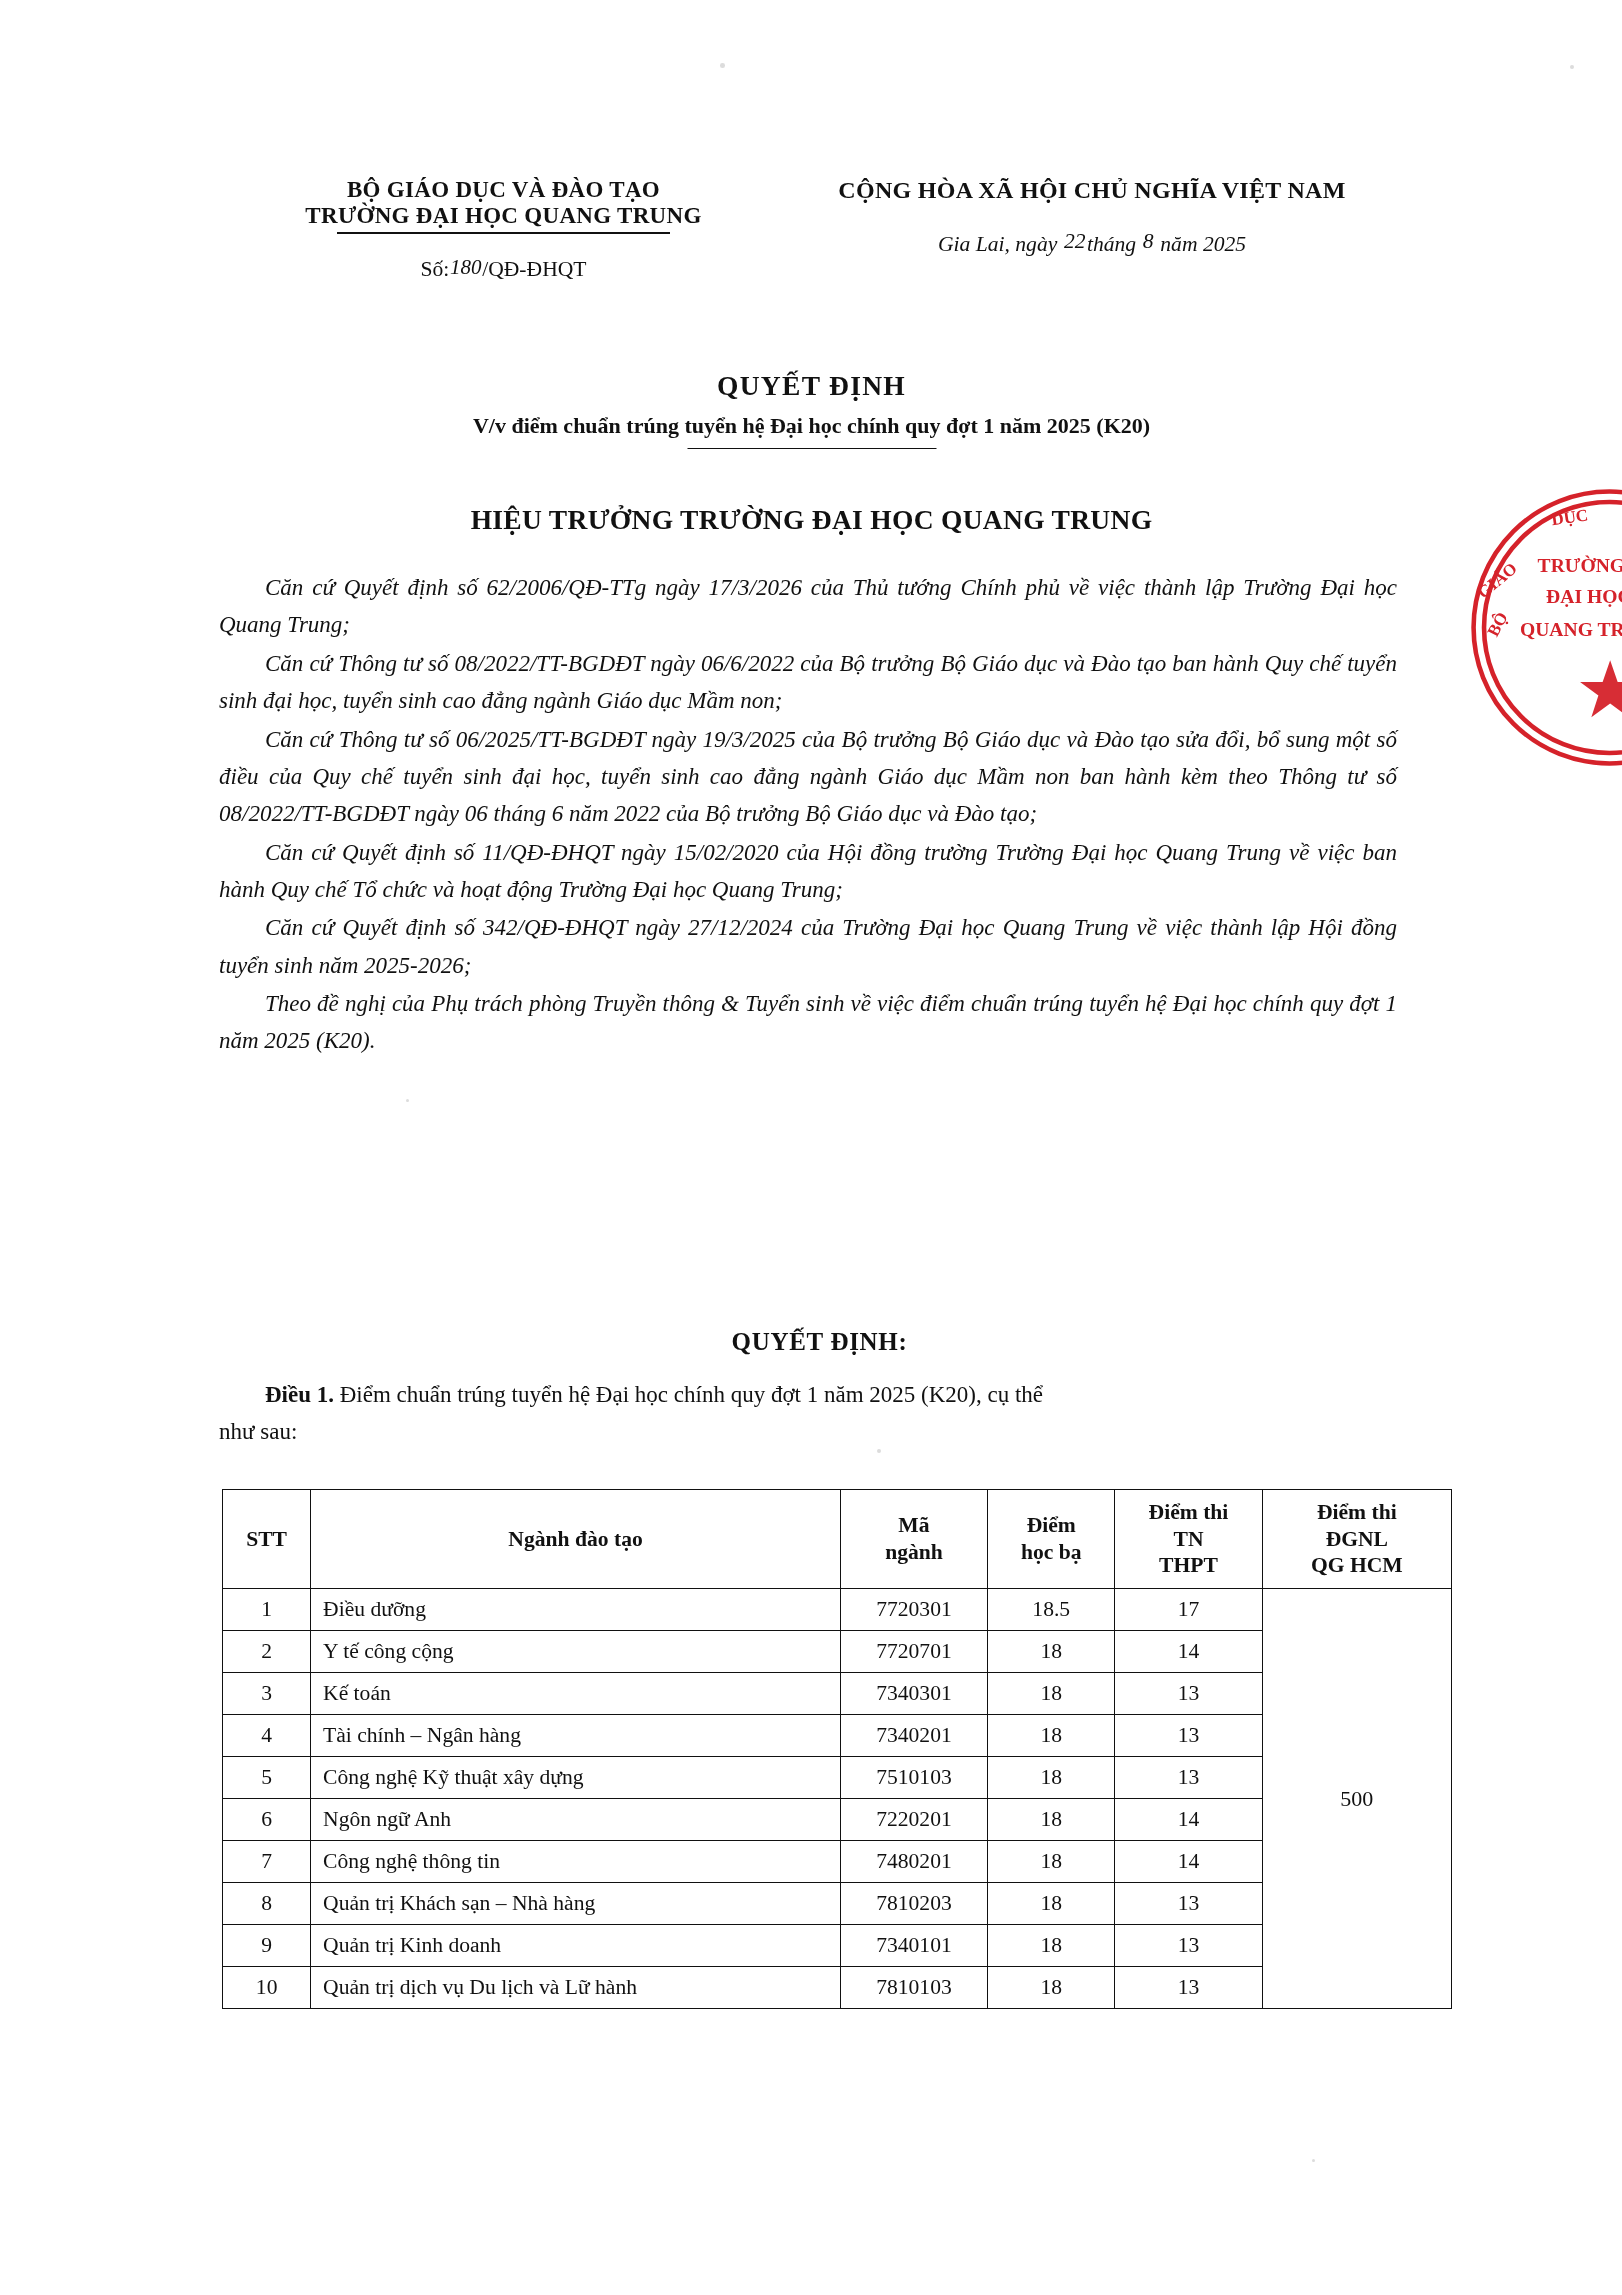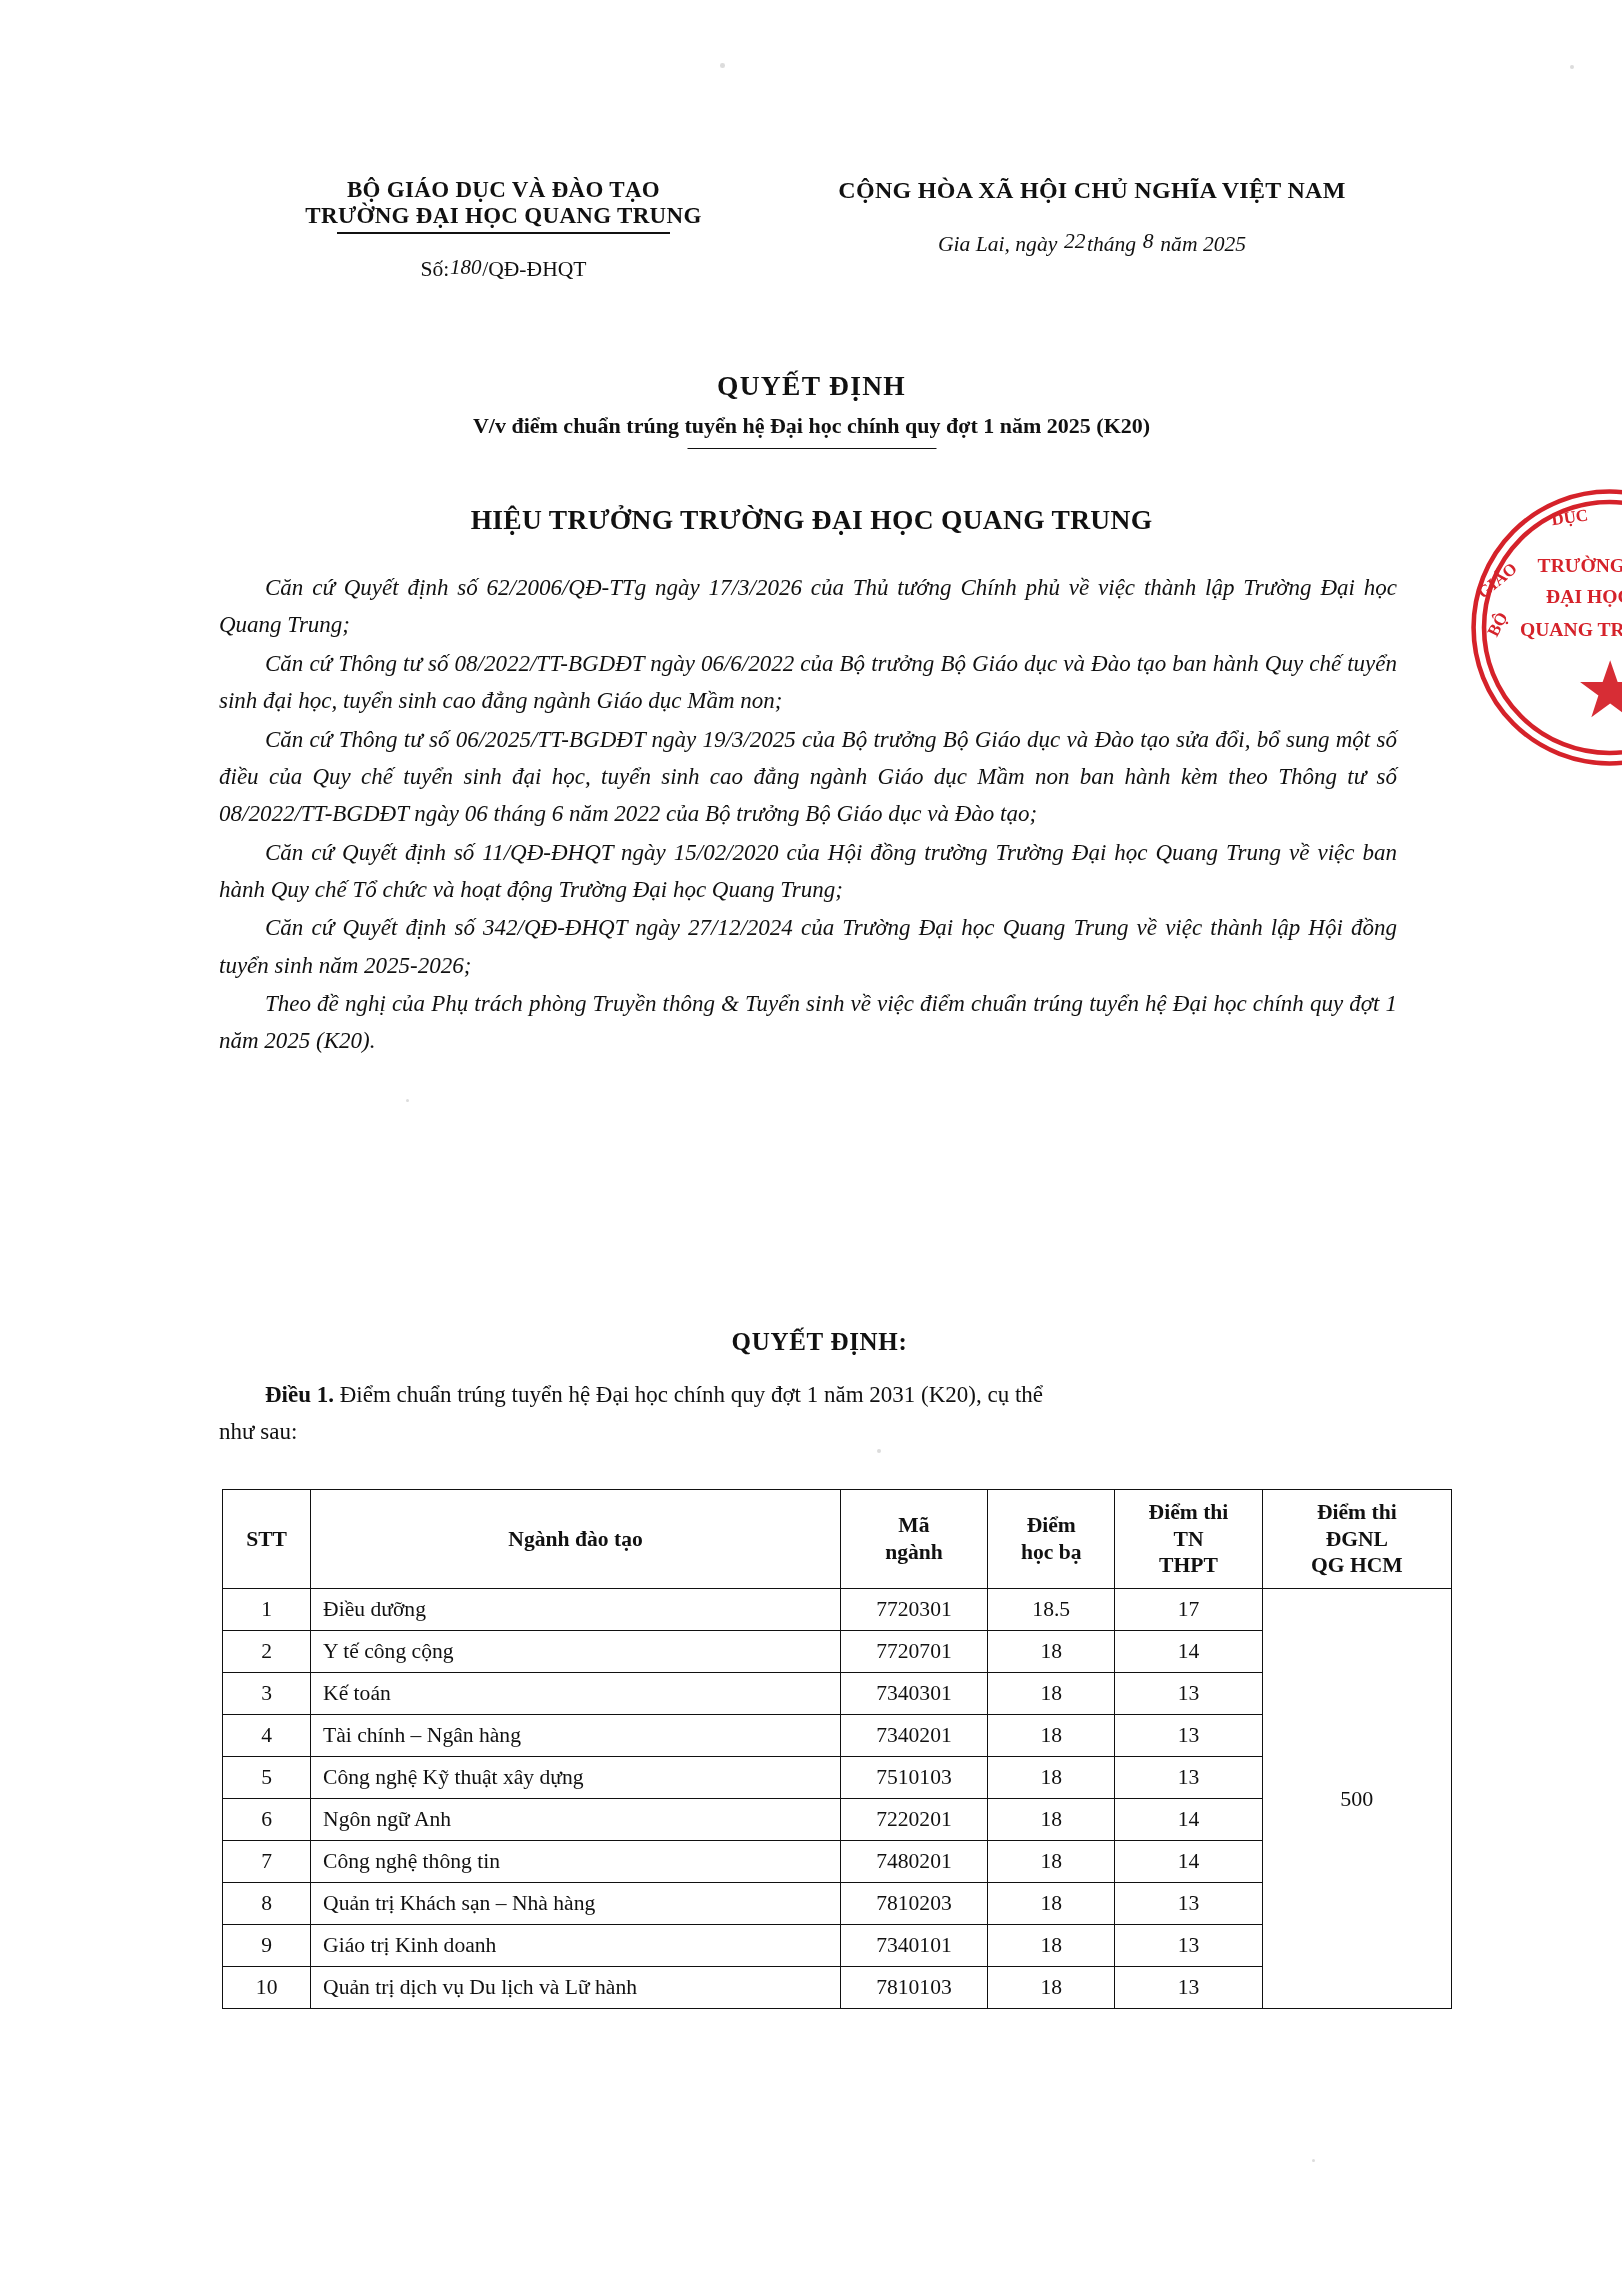--- a/index.html
+++ b/index.html
@@ -304,21 +304,21 @@
     <p>Căn cứ Thông tư số 08/2022/TT-BGDĐT ngày 06/6/2022 của Bộ trưởng Bộ Giáo dục và Đào tạo ban hành Quy chế tuyển sinh đại học, tuyển sinh cao đẳng ngành Giáo dục Mầm non;</p>
     <p>Căn cứ Thông tư số 06/2025/TT-BGDĐT ngày 19/3/2025 của Bộ trưởng Bộ Giáo dục và Đào tạo sửa đổi, bổ sung một số điều của Quy chế tuyển sinh đại học, tuyển sinh cao đẳng ngành Giáo dục Mầm non ban hành kèm theo Thông tư số 08/2022/TT-BGDĐT ngày 06 tháng 6 năm 2022 của Bộ trưởng Bộ Giáo dục và Đào tạo;</p>
     <p>Căn cứ Quyết định số 11/QĐ-ĐHQT ngày 15/02/2020 của Hội đồng trường Trường Đại học Quang Trung về việc ban hành Quy chế Tổ chức và hoạt động Trường Đại học Quang Trung;</p>
     <p>Căn cứ Quyết định số 342/QĐ-ĐHQT ngày 27/12/2024 của Trường Đại học Quang Trung về việc thành lập Hội đồng tuyển sinh năm 2025-2026;</p>
     <p>Theo đề nghị của Phụ trách phòng Truyền thông &amp; Tuyển sinh về việc điểm chuẩn trúng tuyển hệ Đại học chính quy đợt 1 năm 2025 (K20).</p>
   </div>
 
   <div class="qd-decide">QUYẾT ĐỊNH:</div>
 
   <div class="dieu1">
-    <p><span class="lead">Điều 1.</span><span> Điểm chuẩn trúng tuyển hệ Đại học chính quy đợt 1 năm 2031 (K20), cụ thể</span></p>
+    <p><span class="lead">Điều 1.</span><span> Điểm chuẩn trúng tuyển hệ Đại học chính quy đợt 1 năm 2025 (K20), cụ thể</span></p>
     <p class="cont">như sau:</p>
   </div>
 
   <div class="table-wrap">
     <table class="scores">
       <thead>
         <tr>
           <th class="col-stt">STT</th>
           <th class="col-nganh">Ngành đào tạo</th>
           <th class="col-ma">
@@ -394,21 +394,21 @@
         </tr>
         <tr>
           <td>8</td>
           <td class="name">Quản trị Khách sạn – Nhà hàng</td>
           <td>7810203</td>
           <td>18</td>
           <td>13</td>
         </tr>
         <tr>
           <td>9</td>
-          <td class="name">Giáo trị Kinh doanh</td>
+          <td class="name">Quản trị Kinh doanh</td>
           <td>7340101</td>
           <td>18</td>
           <td>13</td>
         </tr>
         <tr>
           <td>10</td>
           <td class="name">Quản trị dịch vụ Du lịch và Lữ hành</td>
           <td>7810103</td>
           <td>18</td>
           <td>13</td>

